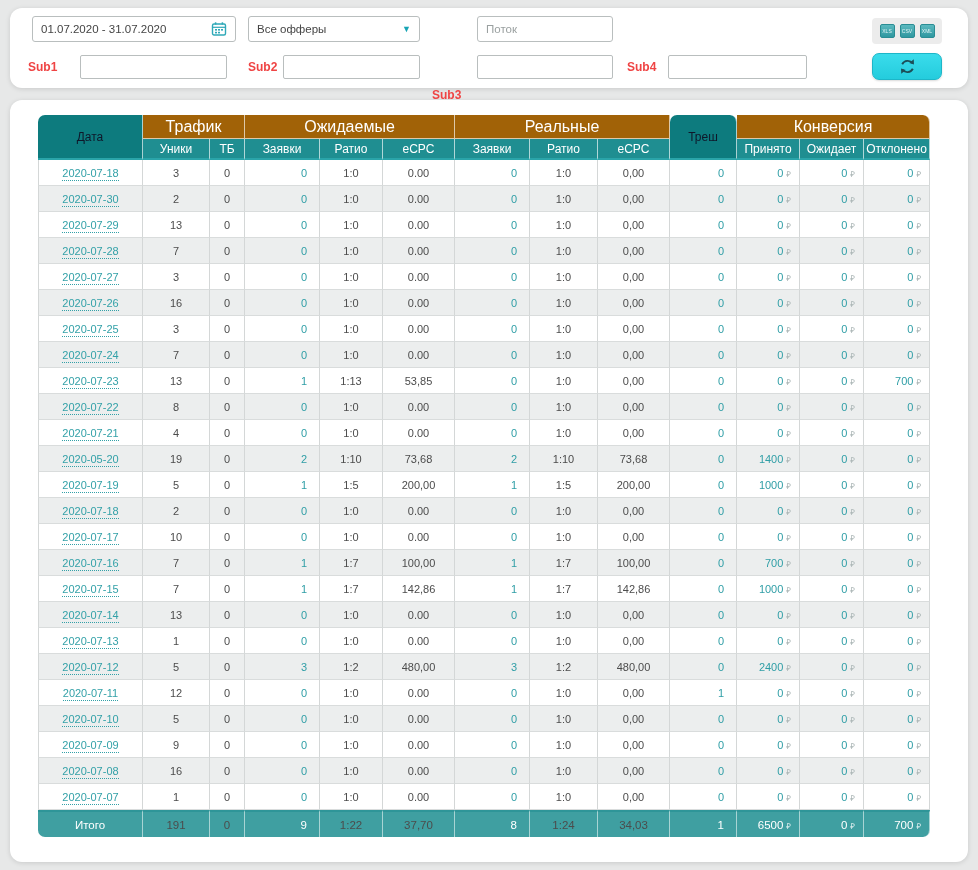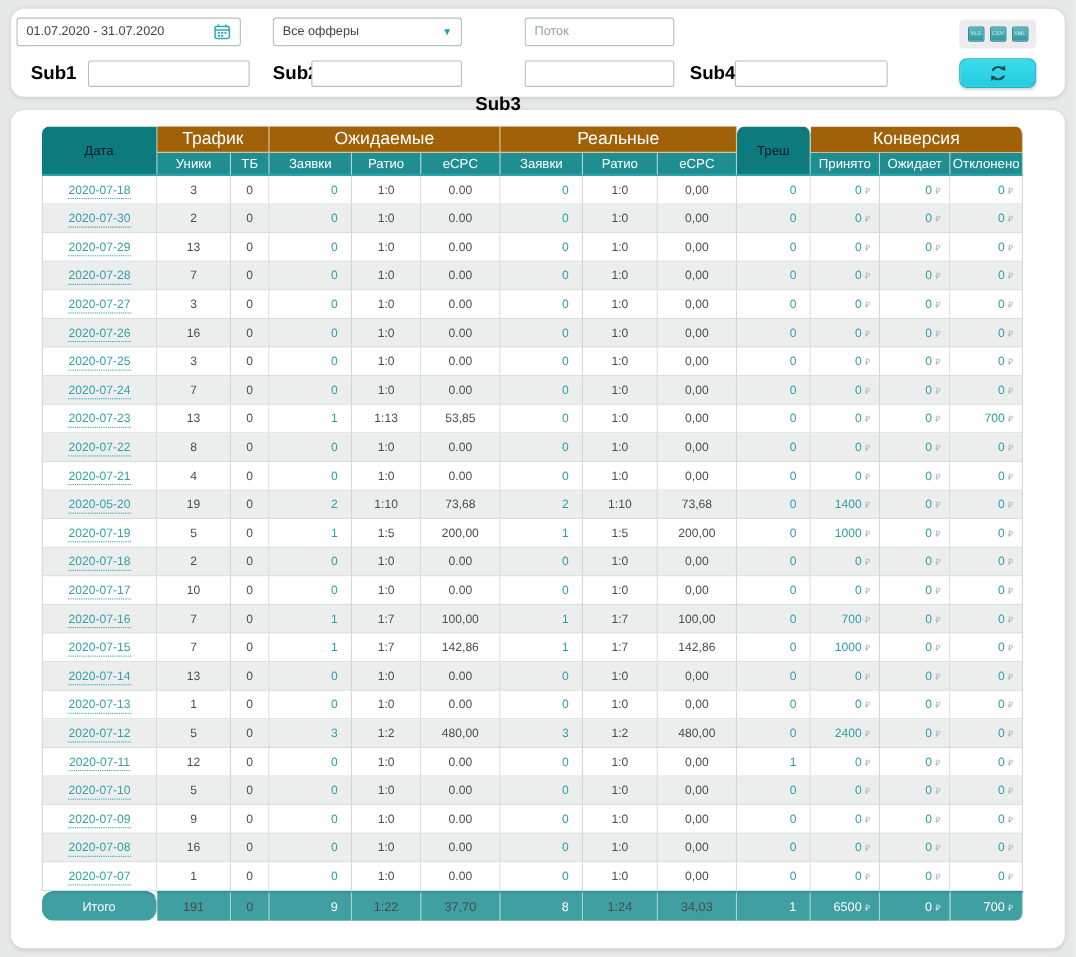--- a/index.html
+++ b/index.html
@@ -17,32 +17,32 @@
     box-shadow:0 1px 5px rgba(0,0,0,.13);
   }
   
   .filters { position:relative; height:80px; }
   .ctl {
     position:absolute; height:26px;
     border:1px solid #b9bebe; border-radius:3px;
     background:#fff; font-size:11.5px; color:#444;
     display:flex; align-items:center; padding:0 8px;
   }
-  .daterange { left:5px; top:8px; width:204px; justify-content:space-between; cursor:pointer; }
+  .daterange { left:22px; top:8px; width:204px; justify-content:space-between; cursor:pointer; }
   .offers    { left:238px; top:8px; width:172px; justify-content:space-between; cursor:pointer; }
   .flowwrap  { left:467px; top:8px; width:136px; padding:0; border:none; }
   .flowwrap input {
     width:100%; height:26px; border:1px solid #b9bebe; border-radius:3px;
     font-family:inherit; font-size:11.5px; padding:0 8px; color:#444;
   }
   .flowwrap input::placeholder { color:#9aa0a0; }
   .sel-arrow { color:#17a4b4; font-size:9px; line-height:1; }
   .sublabel {
     position:absolute; top:46px; height:26px; line-height:26px;
-    font-size:17px; font-weight:bold; color:#000000;
+    font-size:12px; font-weight:bold; color:#ef4444;
   }
   .subinput {
     position:absolute; top:47px; height:24px;
     border:1px solid #b9bebe; border-radius:2px;
     font-family:inherit; font-size:11.5px; padding:0 8px; color:#444;
   }
   .exports {
     position:absolute; left:862px; top:10px; width:70px; height:26px;
     background:#ececec; border-radius:4px;
     display:flex; align-items:center; justify-content:center; gap:5px;
@@ -587,21 +587,21 @@
             <td class="cen gray">1:0</td>
             <td class="cen gray">0,00</td>
             <td class="right teal">0</td>
             <td class="right teal money"><span class="val">0</span><span class="rub">₽</span></td>
             <td class="right teal money"><span class="val">0</span><span class="rub">₽</span></td>
             <td class="right teal money"><span class="val">0</span><span class="rub">₽</span></td>
           </tr>
         </tbody>
       <tfoot id="table-foot">
           <tr>
-            <td class="date" style="text-align: center; border-radius: 11px;">Итого</td>
+            <td class="date" style="text-align: center;">Итого</td>
             <td class="cen gray">191</td>
             <td class="cen gray">0</td>
             <td class="right teal">9</td>
             <td class="cen gray">1:22</td>
             <td class="cen gray">37,70</td>
             <td class="right teal">8</td>
             <td class="cen gray">1:24</td>
             <td class="cen gray">34,03</td>
             <td class="right teal">1</td>
             <td class="right teal money"><span class="val">6500</span><span class="rub">₽</span></td>

